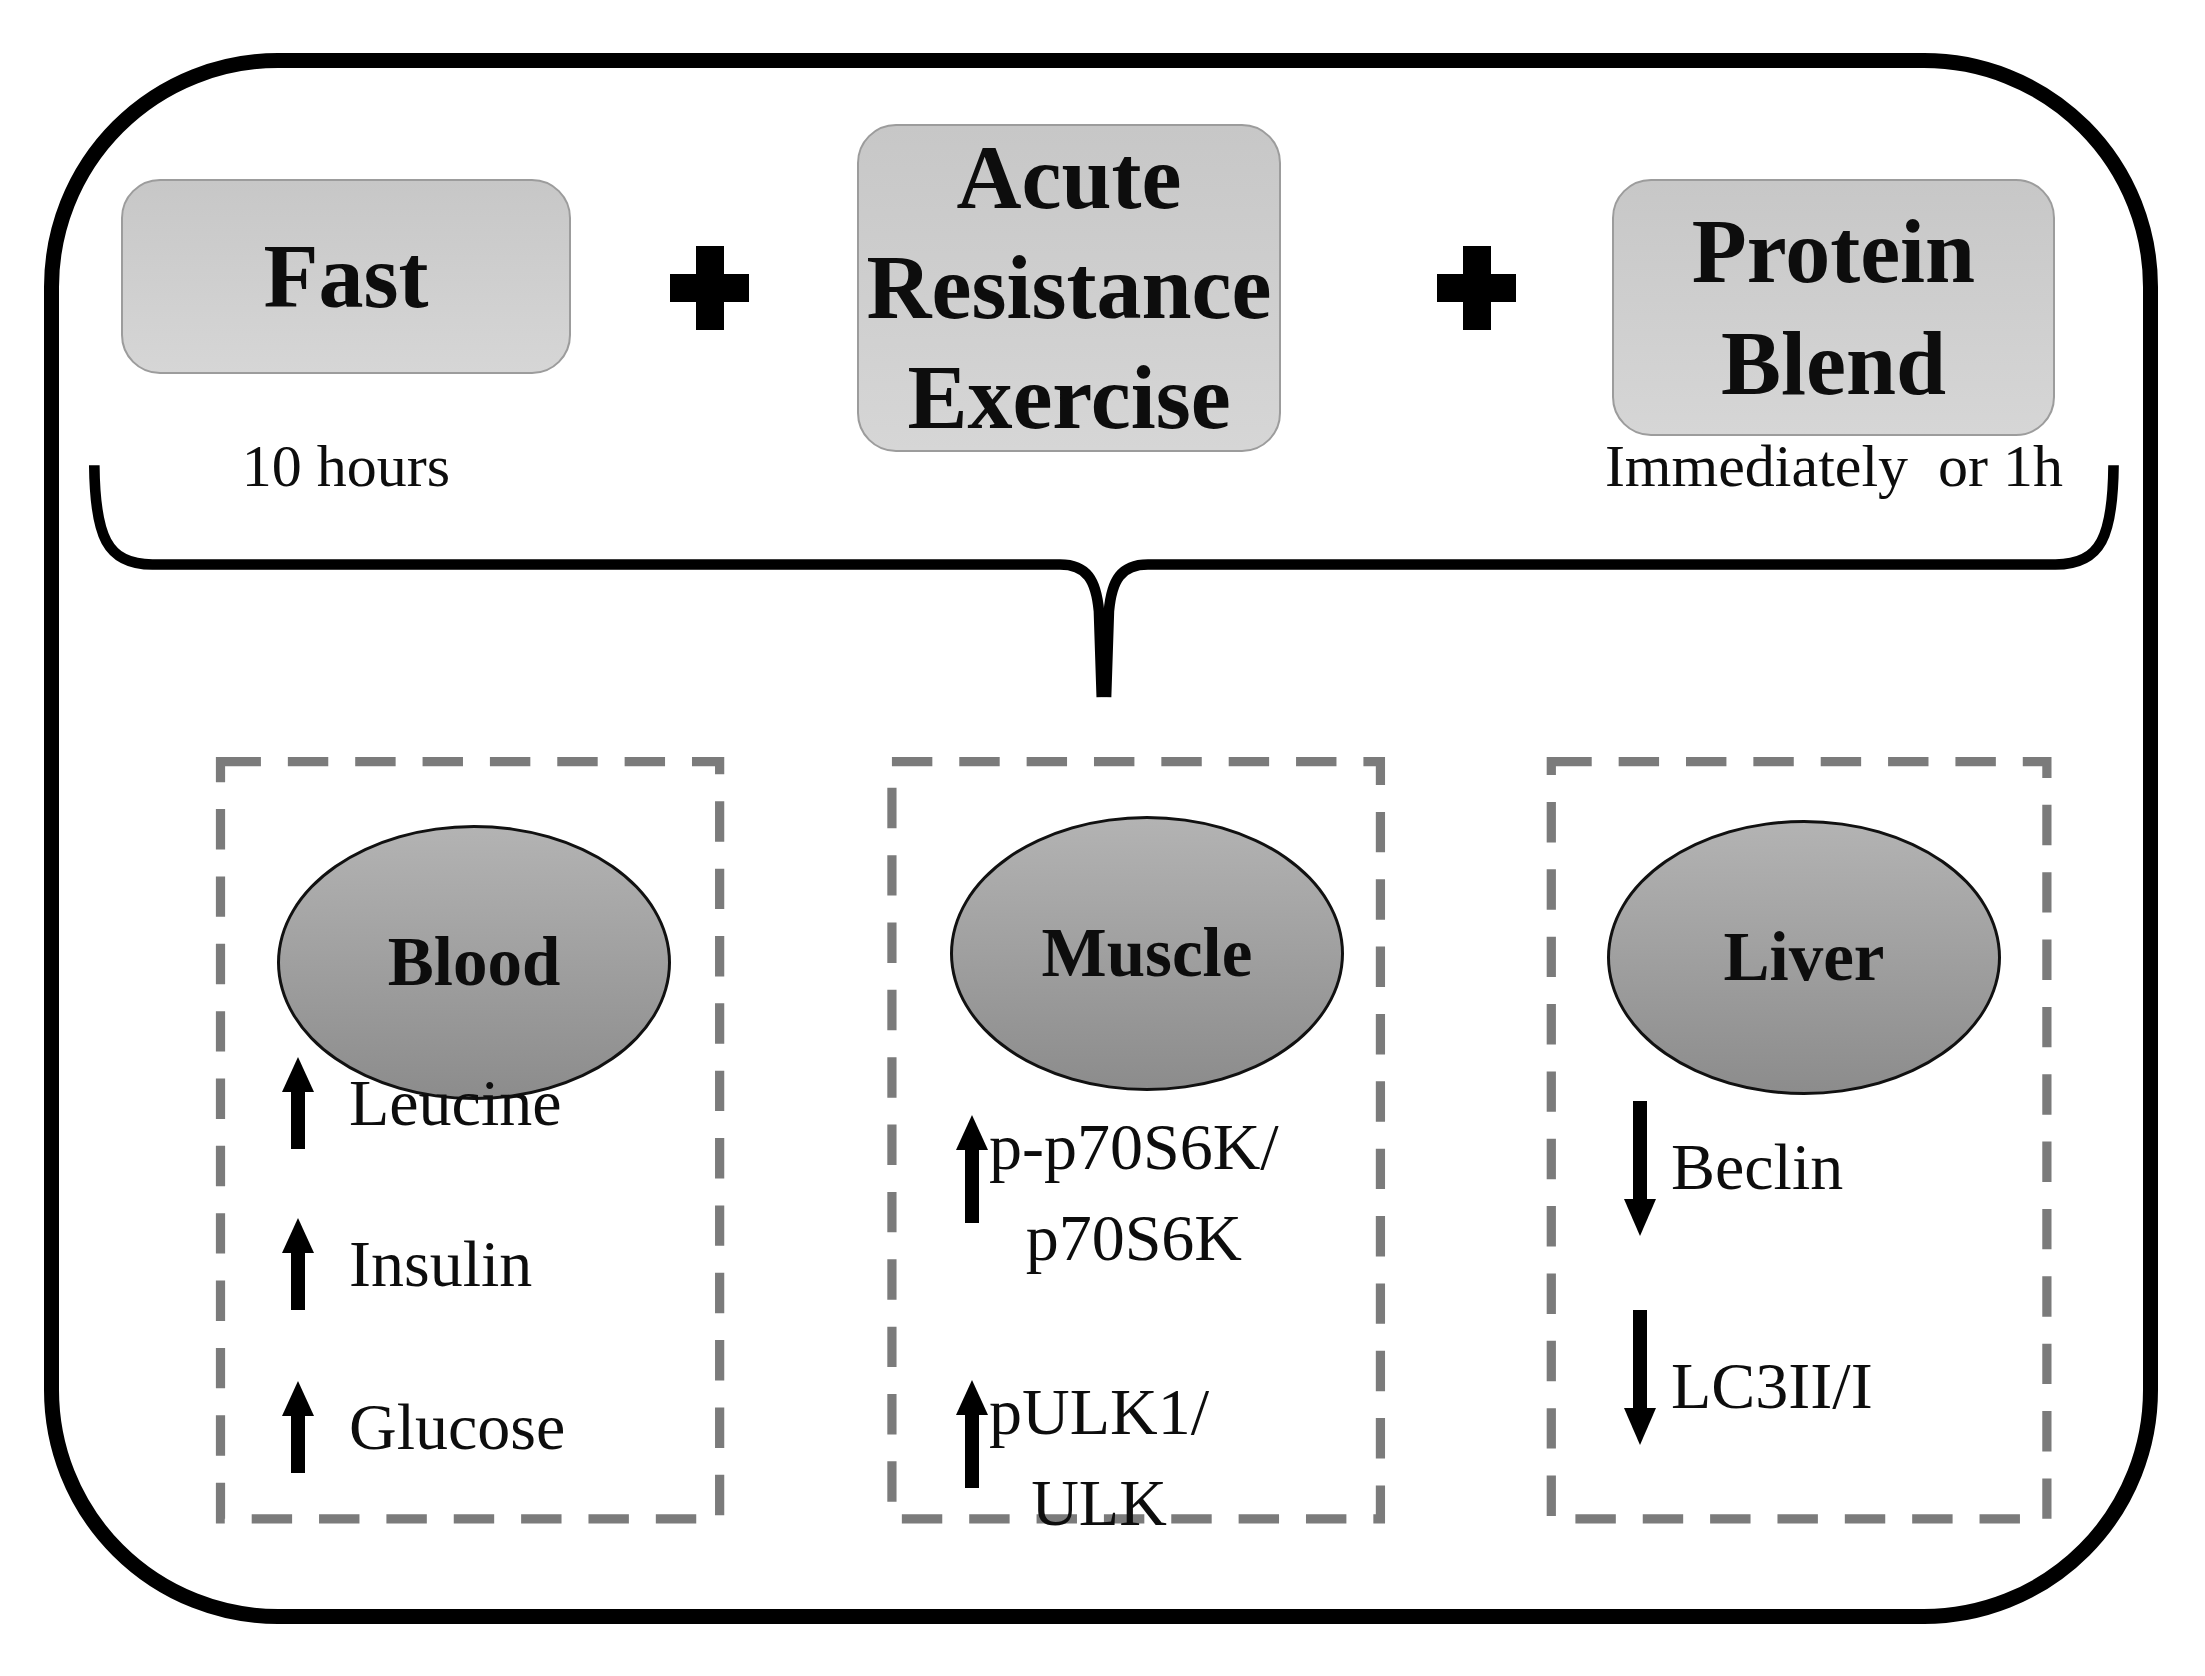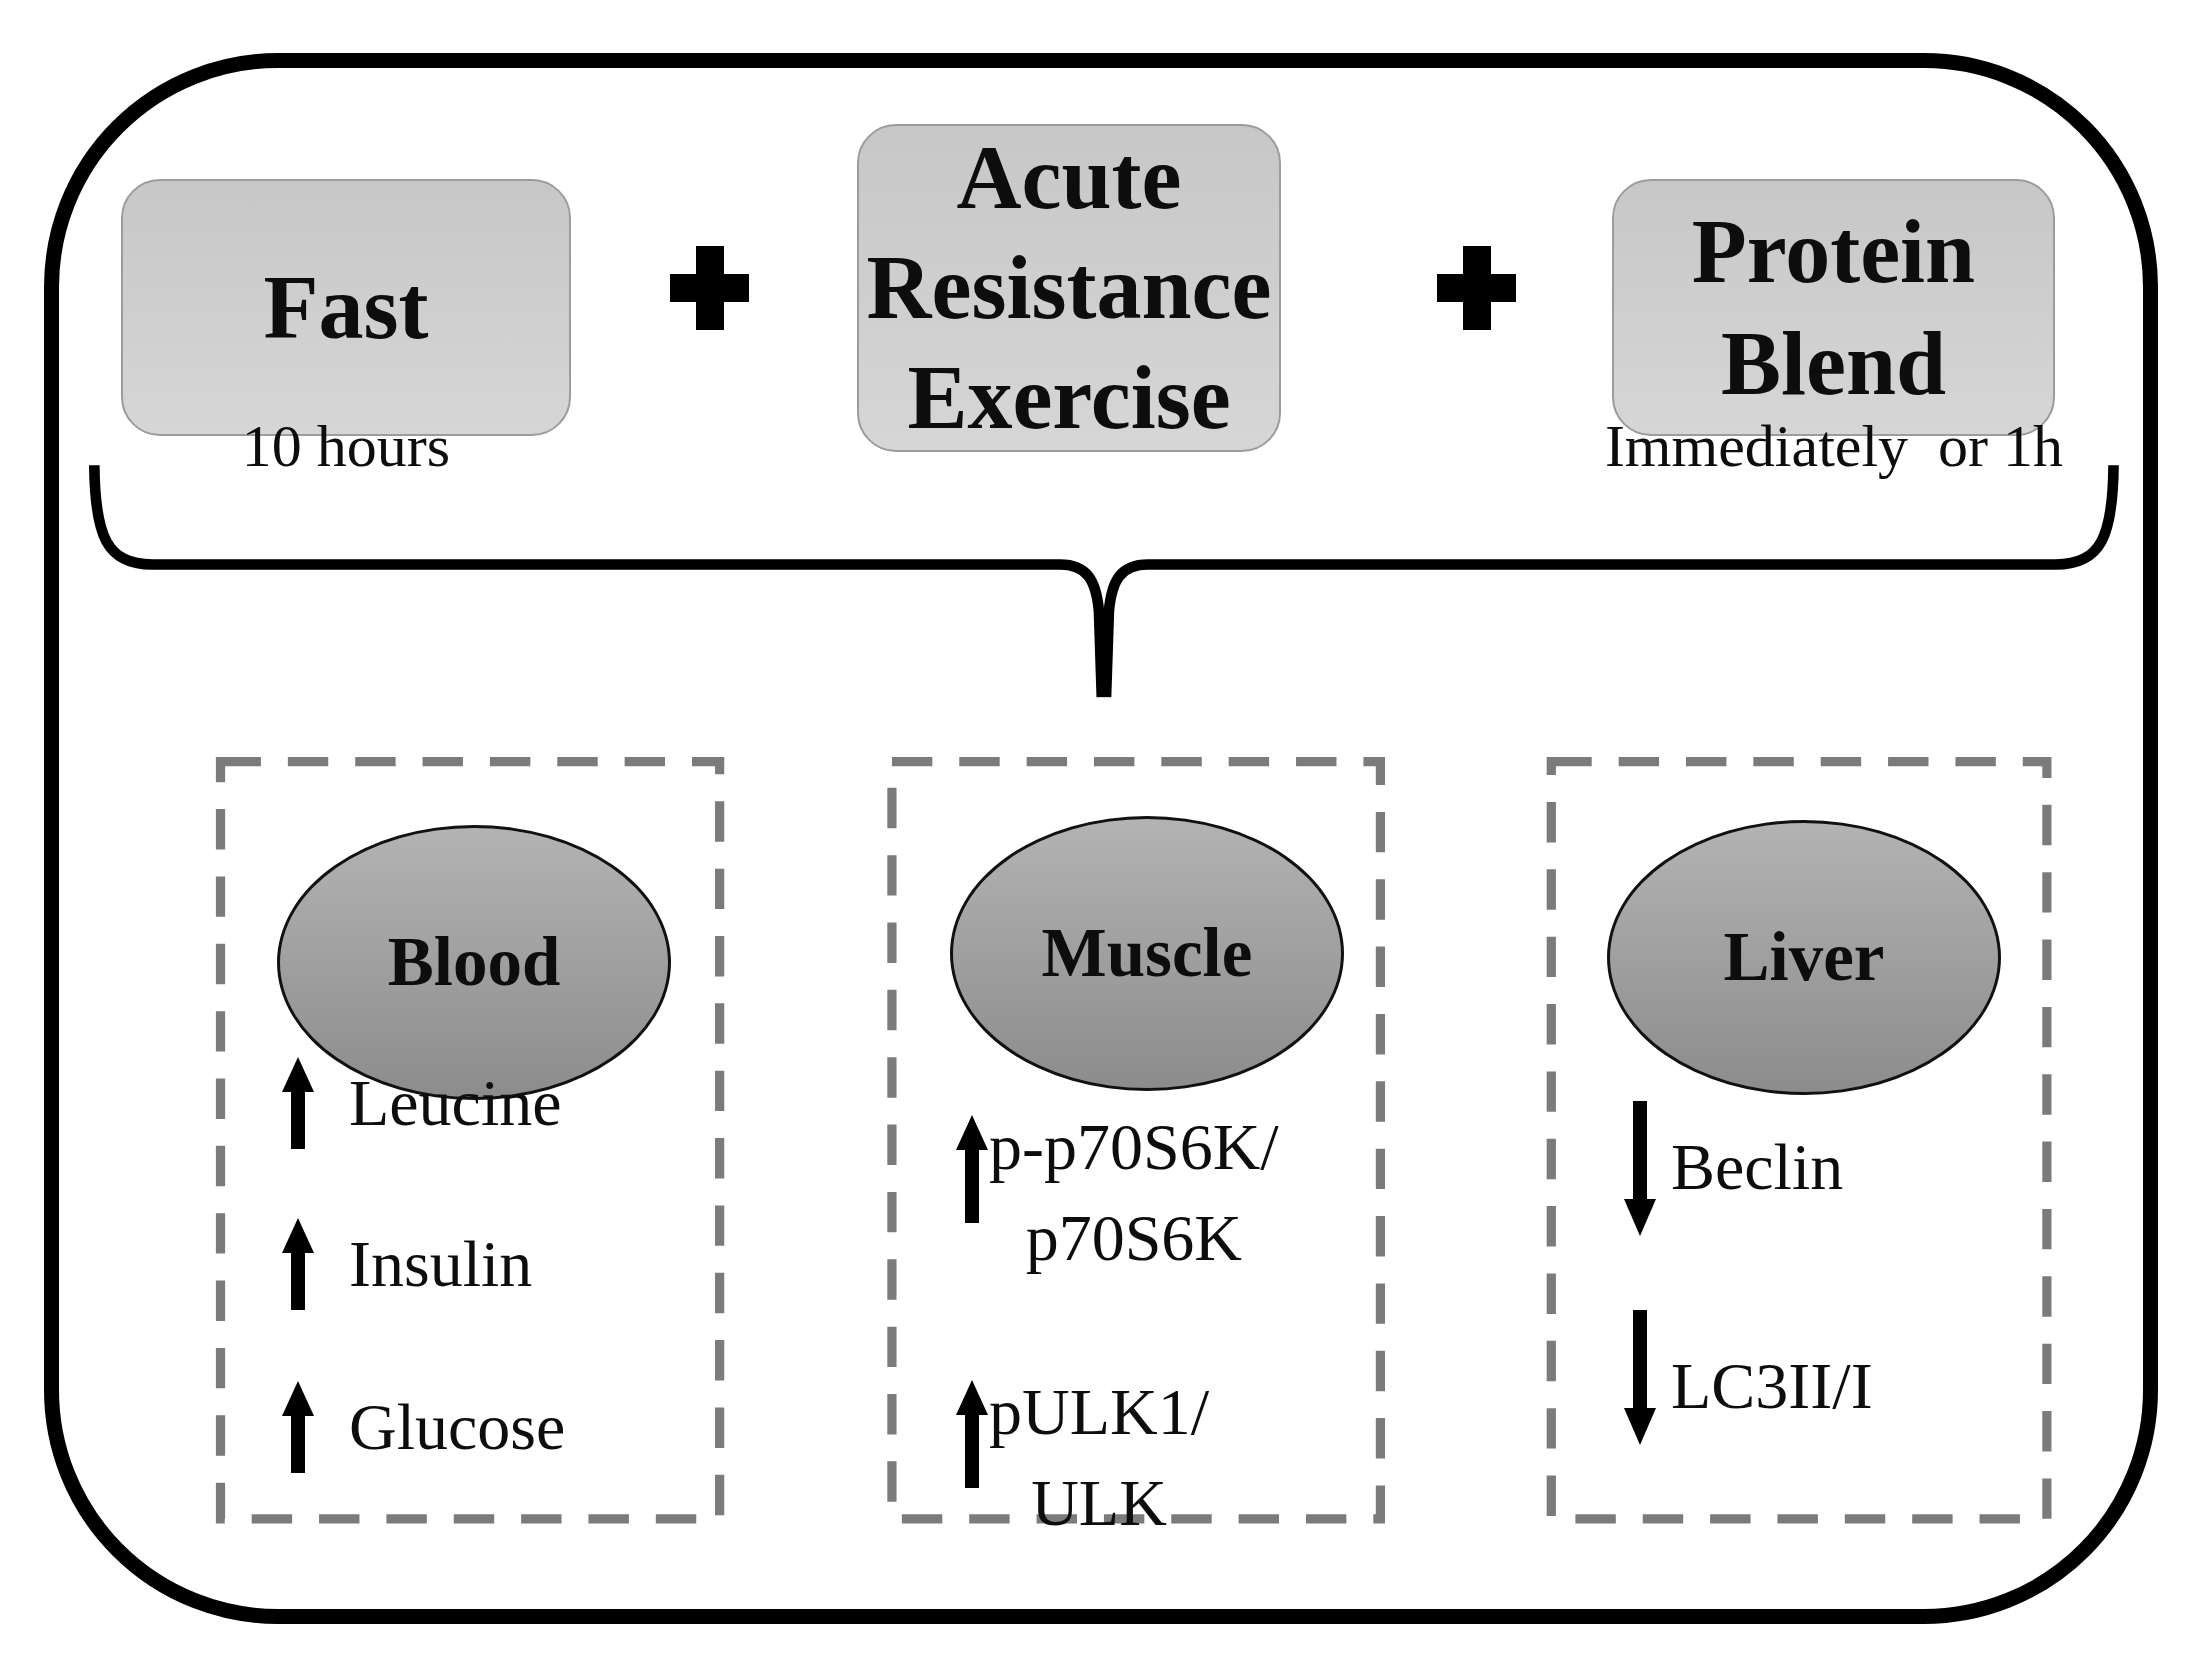--- a/index.html
+++ b/index.html
@@ -19,27 +19,27 @@
   }
   
   .gray-box{
     position:absolute;
     background:linear-gradient(180deg,#c7c7c7 0%,#d6d6d6 100%);
     border:2.1px solid #9c9c9c;border-radius:39px;
     box-sizing:border-box;
     display:flex;flex-direction:column;justify-content:center;align-items:center;
     font-weight:bold;font-size:90px;line-height:1.22;text-align:center;
   }
-  .fast-box{left:121px;top:179px;width:450px;height:257px;}
+  .fast-box{left:121px;top:179px;width:450px;height:195px;}
   .exercise-box{left:857px;top:124px;width:424px;height:328px;}
   .protein-box{left:1612px;top:179px;width:443px;height:257px;line-height:1.24;}
   .box-line{display:block;}
   
   .sublabel{
-    position:absolute;top:416px;height:60px;
+    position:absolute;top:436px;height:60px;
     font-size:60px;line-height:1.0;text-align:center;white-space:pre;
   }
   .sublabel-fast{left:121px;width:450px;}
   .sublabel-protein{left:1598px;width:472px;}
   
   .plus{position:absolute;width:79px;height:84px;}
   .plus1{left:670px;top:246px;}
   .plus2{left:1437px;top:246px;}
   .plus .pv{position:absolute;left:25.5px;top:0;width:28px;height:84px;background:#000;}
   .plus .ph{position:absolute;left:0;top:28px;width:79px;height:28px;background:#000;}

